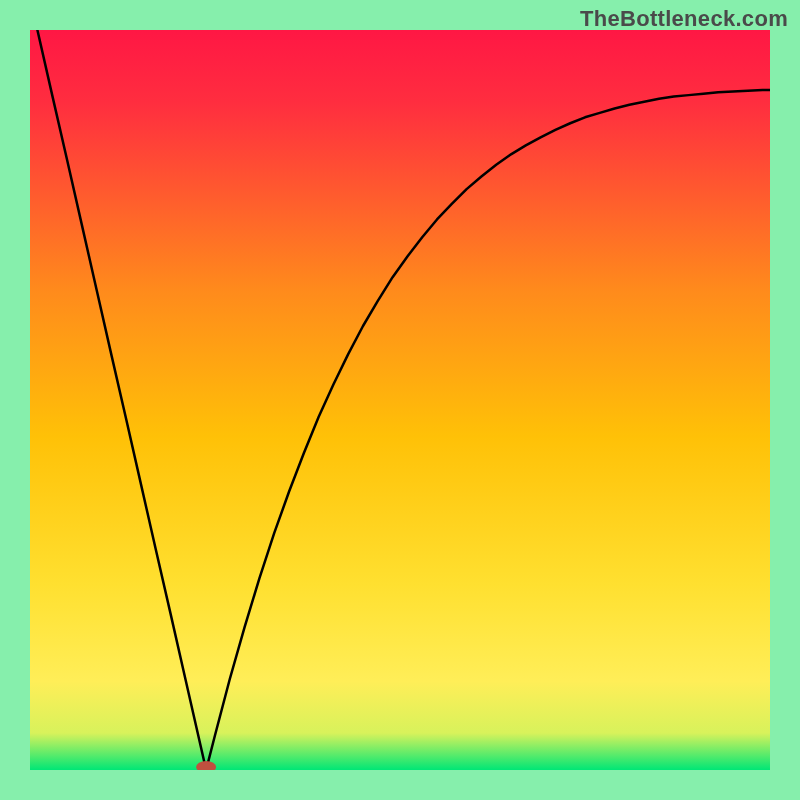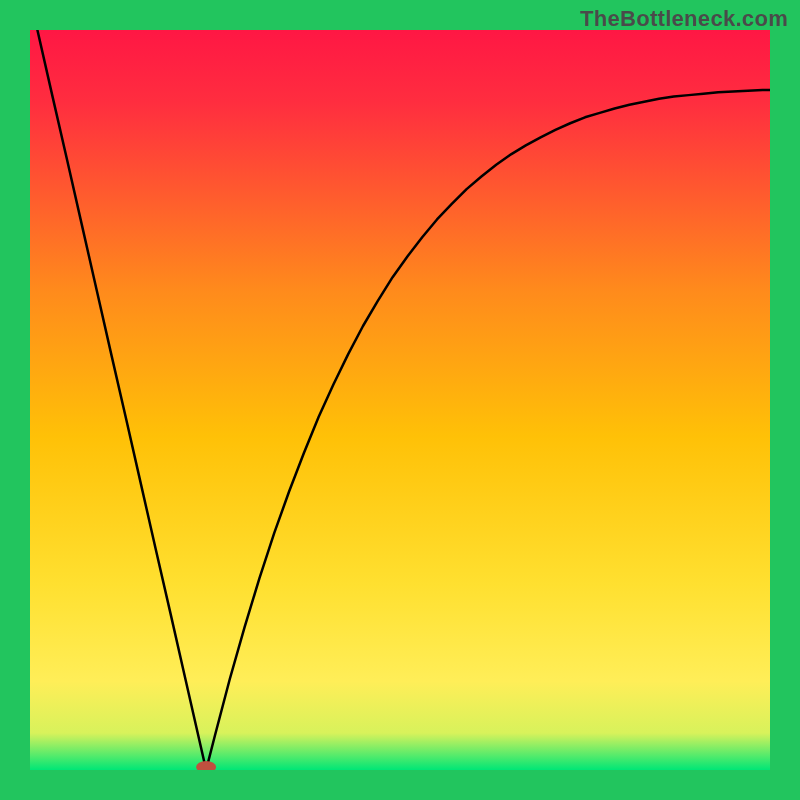--- a/index.html
+++ b/index.html
@@ -8,21 +8,21 @@
     width: 800px;
     height: 800px;
     background: #000;
     font-family: Arial, Helvetica, sans-serif;
     overflow: hidden;
   }
   .frame {
     position: relative;
     width: 800px;
     height: 800px;
-    background: #22c55e;
+    background: #86efac;
   }
   .plot-area {
     position: absolute;
     left: 30px;
     top: 30px;
     width: 740px;
     height: 740px;
     overflow: hidden;
   }
   .watermark {

